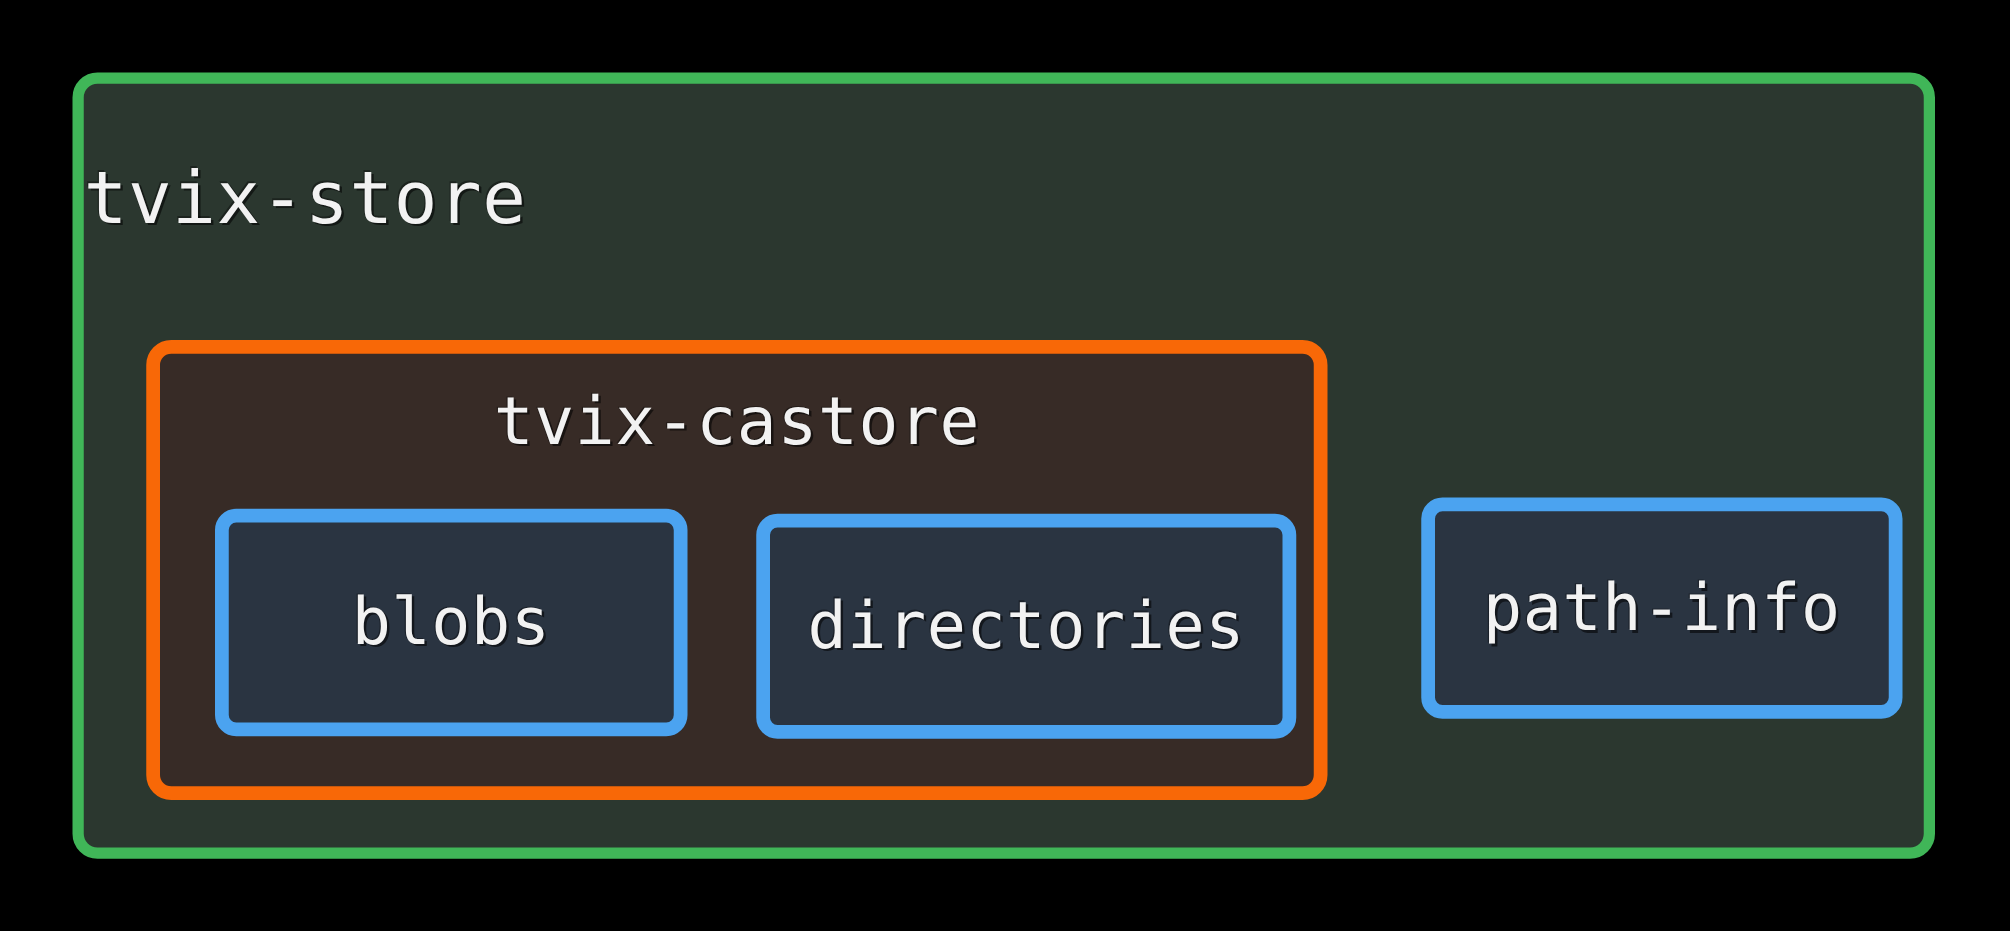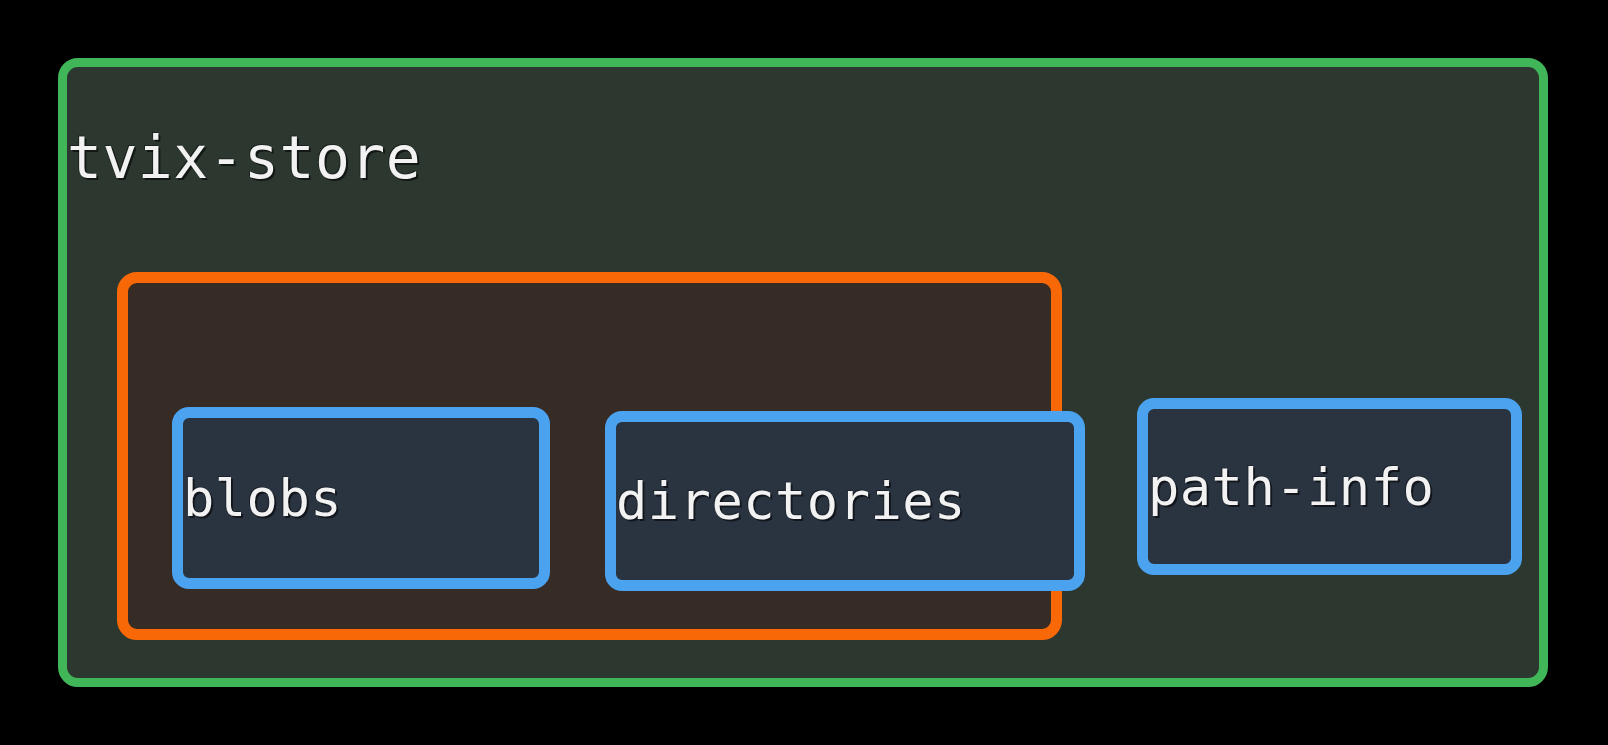--- a/index.html
+++ b/index.html
@@ -50,34 +50,34 @@
     border-radius: 20px;
   }
 
   
   .leaf {
     background: #2A3441;
     border: 11px solid #4BA3F0;
     border-radius: 17px;
     display: flex;
     align-items: center;
-    justify-content: flex-start;
+    justify-content: center;
   }
 
   #blobs-box {
     left: 44px;
     top: 124px;
     width: 378px;
     height: 182px;
   }
 
   #directories-box {
     left: 477px;
     top: 128px;
-    width: 480px;
+    width: 432px;
     height: 180px;
   }
 
   #pathinfo-box {
     left: 1038px;
     top: 331px;
     width: 385px;
     height: 177px;
     margin-left: 32px;
   }
@@ -119,20 +119,21 @@
 <body>
 
 <div id="canvas">
 
   <div class="box" id="store-box">
 
     <div class="label" id="store-title">tvix-store</div>
 
     <div class="box" id="castore-box">
 
+      <div class="label" id="castore-title">tvix-castore</div>
 
       <div class="box leaf" id="blobs-box">
         <span class="label leaf-label">blobs</span>
       </div>
 
       <div class="box leaf" id="directories-box">
         <span class="label leaf-label">directories</span>
       </div>
 
     </div>

